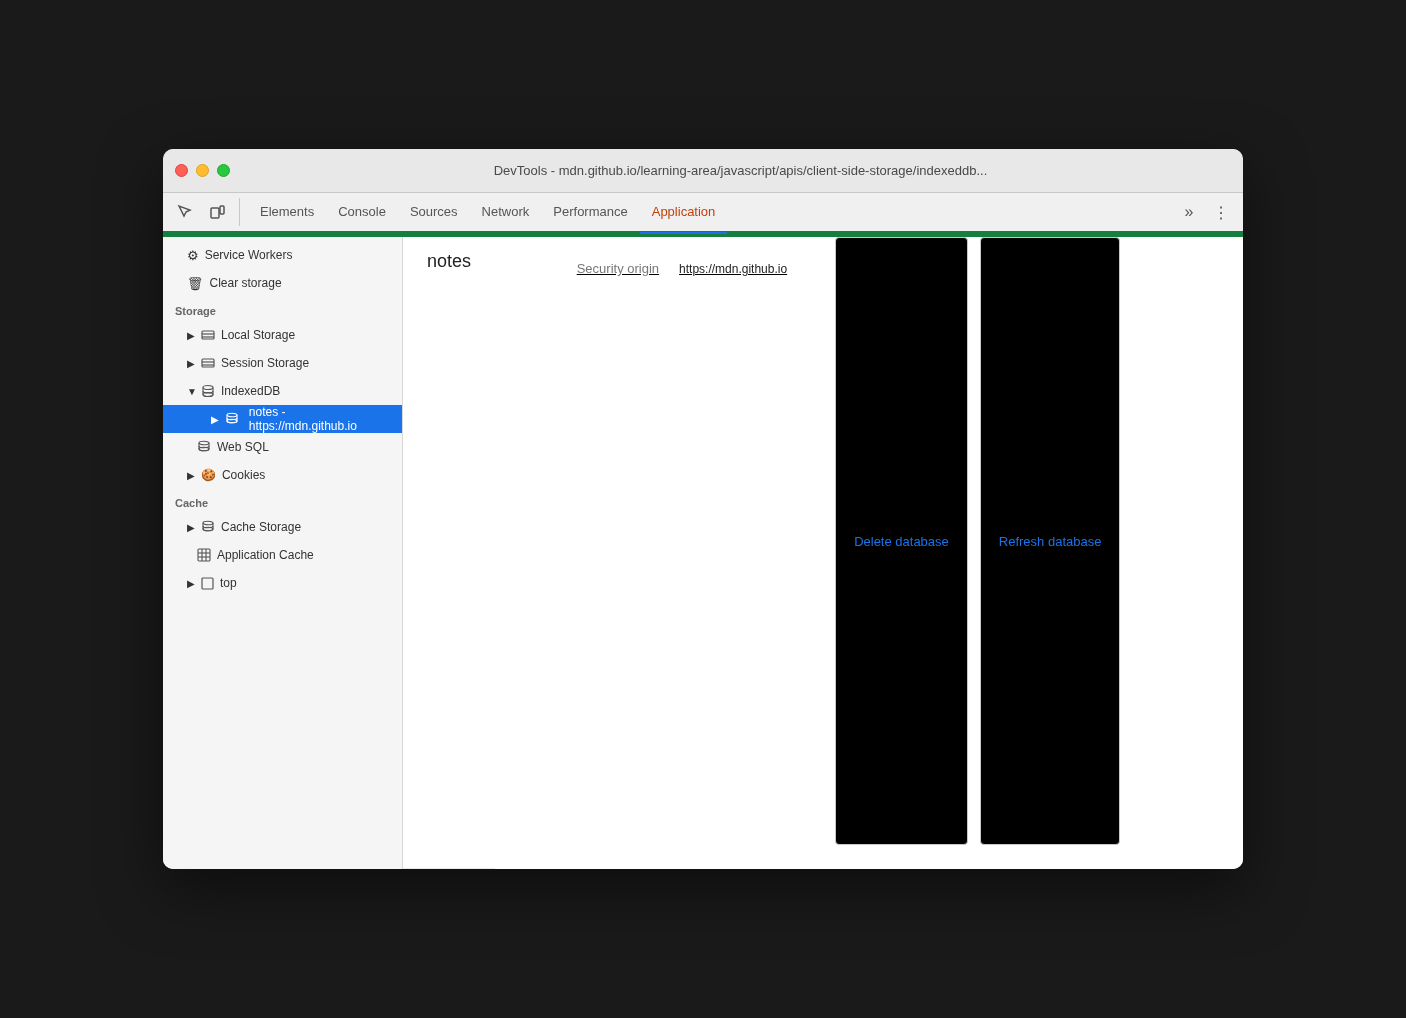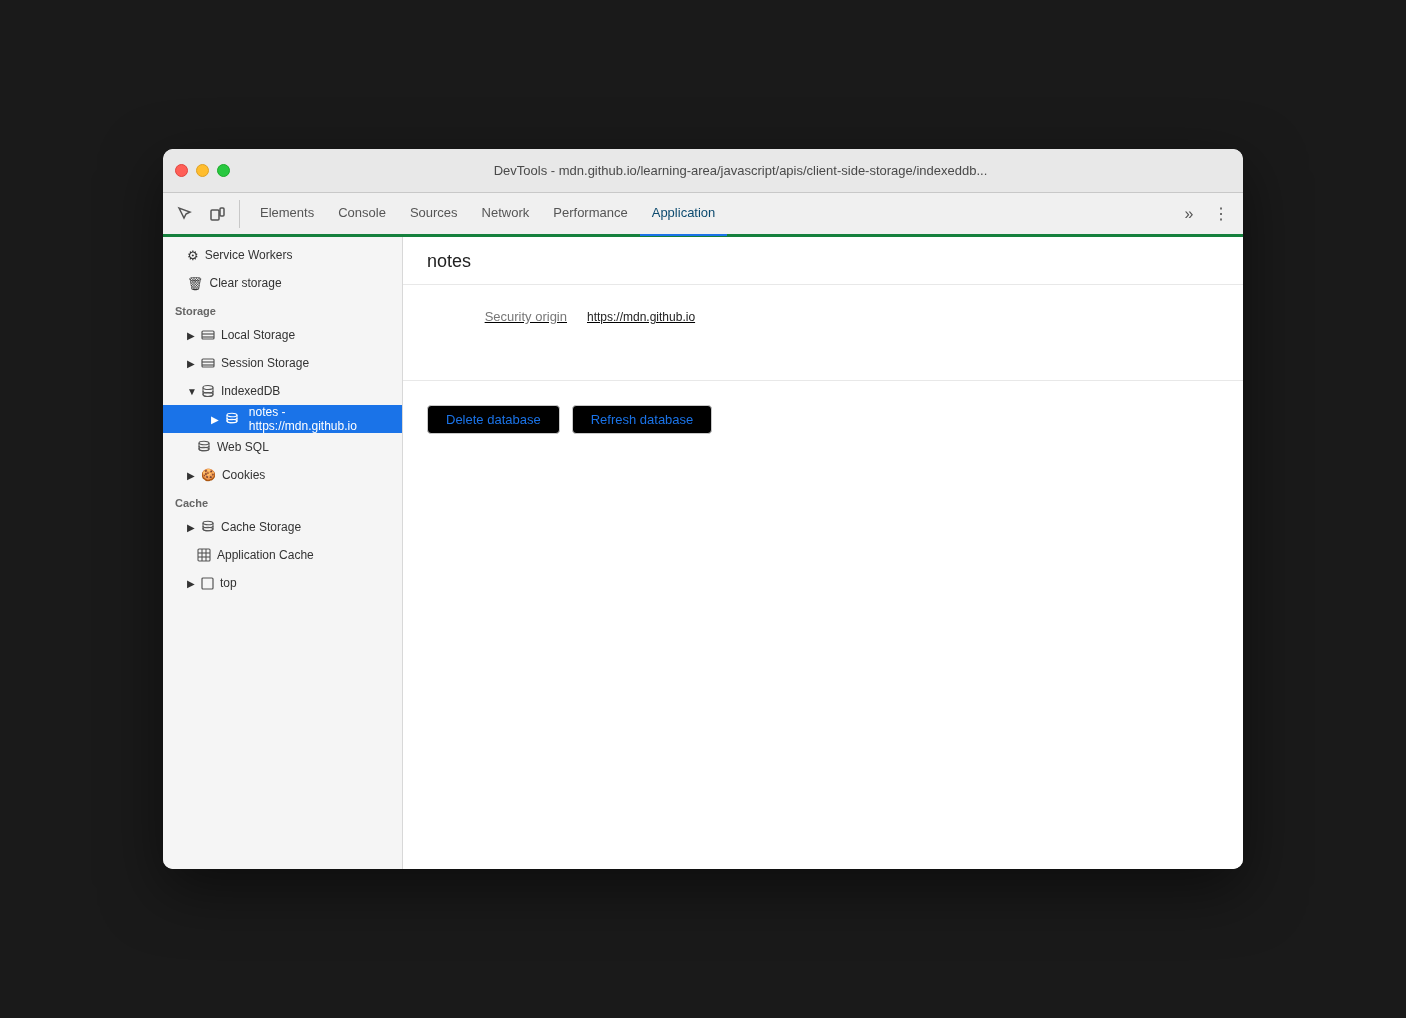--- a/index.html
+++ b/index.html
@@ -52,21 +52,21 @@
       font-weight: 500;
       flex: 1;
       text-align: center;
     }
     
     .toolbar {
       background: #f0f0f0;
       height: 44px;
       display: flex;
       align-items: center;
-      border-bottom: 3px solid #15803d;
+      border-bottom: 6px solid #15803d;
       flex-shrink: 0;
       padding: 0 8px;
     }
     .toolbar-icons {
       display: flex;
       align-items: center;
       gap: 4px;
       margin-right: 8px;
       padding-right: 8px;
       border-right: 1px solid #c8c8c8;
@@ -92,21 +92,21 @@
       font-size: 13px;
       color: #555;
       cursor: pointer;
       height: 44px;
       display: flex;
       align-items: center;
       border-bottom: 2px solid transparent;
       white-space: nowrap;
     }
     .nav-tab.active {
-      color: #0c4a6e;
+      color: #c2410c;
       border-bottom: 2px solid #1a73e8;
       font-weight: 500;
     }
     .toolbar-more {
       display: flex;
       align-items: center;
       gap: 4px;
       padding-left: 4px;
     }
     
@@ -156,21 +156,21 @@
       text-transform: none;
     }
     .sidebar-indent-1 { padding-left: 24px; }
     .sidebar-indent-3 { padding-left: 48px; }
     
     .panel {
       flex: 1;
       background: #fff;
       overflow-y: auto;
       display: flex;
-      flex-direction: column;
+      flex-direction: row;
     }
     .panel-header {
       padding: 14px 24px 12px 24px;
       border-bottom: 1px solid #e8e8e8;
       font-size: 18px;
       font-weight: 500;
       color: #222;
     }
     .panel-body {
       padding: 24px;

